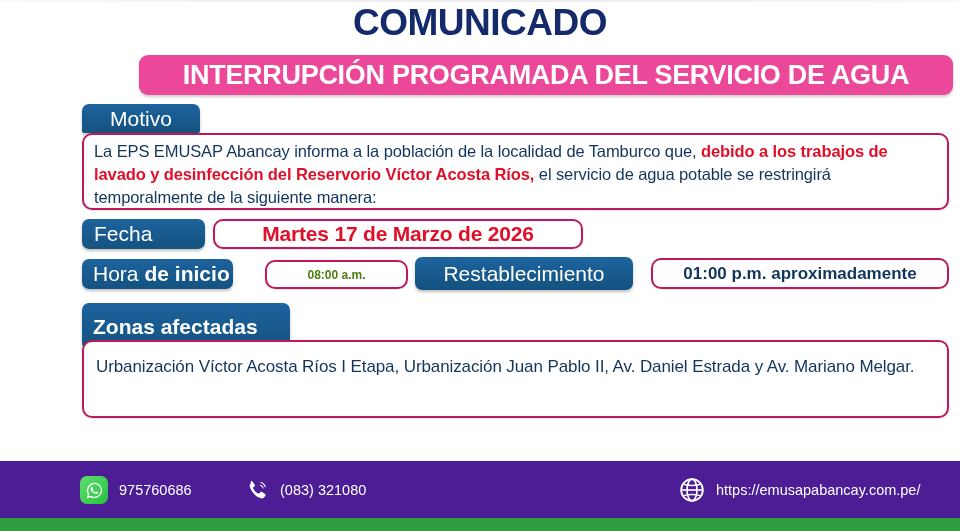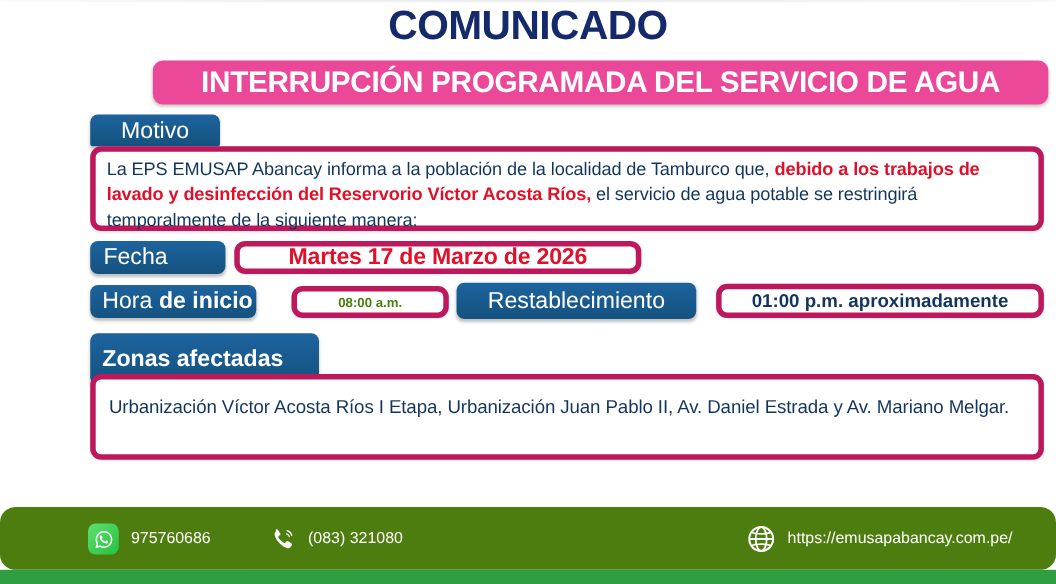--- a/index.html
+++ b/index.html
@@ -78,21 +78,21 @@
     justify-content: center;
     box-shadow: 0 2px 3px rgba(0,0,0,0.25);
     white-space: nowrap;
   }
   .tag span { display: inline-block; }
 
   
   .box {
     position: absolute;
     background: #ffffff;
-    border: 5px solid #be185d;
+    border: 2px solid #be185d;
     border-radius: 10px;
     box-shadow: 0 1px 2px rgba(0,0,0,0.10);
   }
 
   
   #tag-motivo {
     left: 82px; top: 104px;
     width: 118px; height: 29px;
     font-size: 21px;
     border-bottom-left-radius: 2px;
@@ -203,22 +203,21 @@
     font-weight: bold;
     color: #12355e;
     letter-spacing: -0.1px;
   }
 
   
   .footer {
     position: absolute;
     left: 0; top: 461px;
     width: 960px; height: 57px;
-    background: #4d7c0f;
-    border-radius: 14px;
+    background: #4c1d95;
   }
   .footer-green {
     position: absolute;
     left: 0; top: 518px;
     width: 960px; height: 13px;
     background: #2f9e41;
   }
   .contact {
     position: absolute;
     display: flex;

